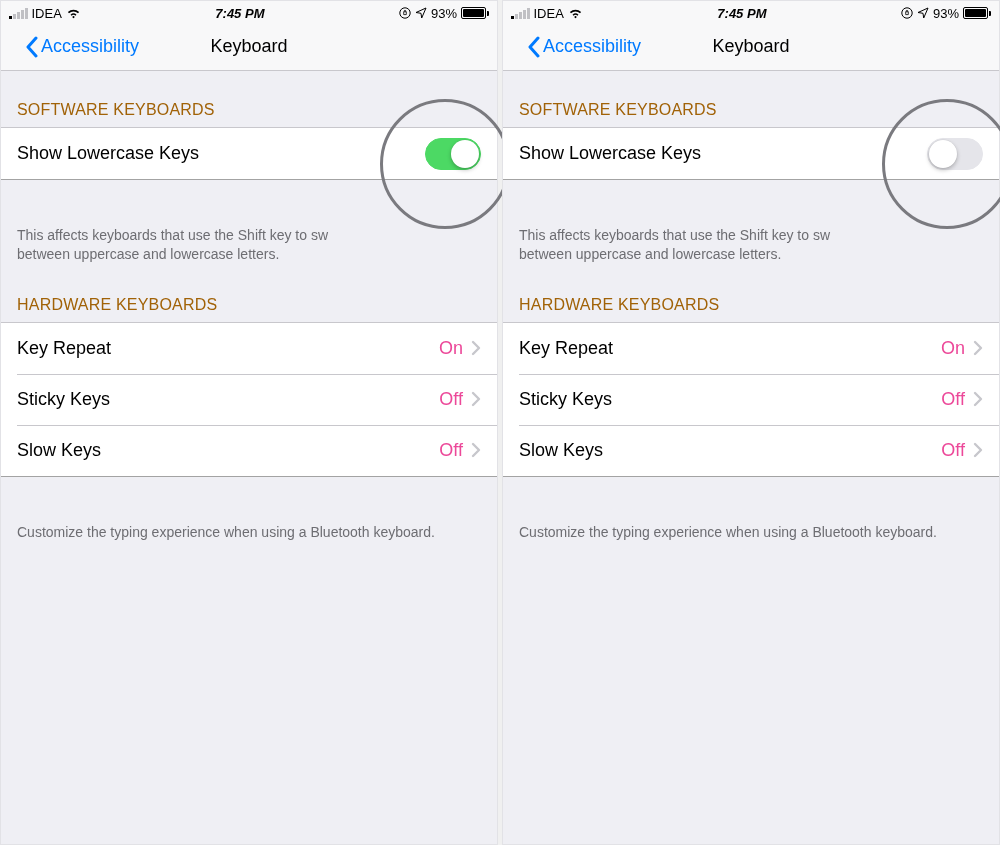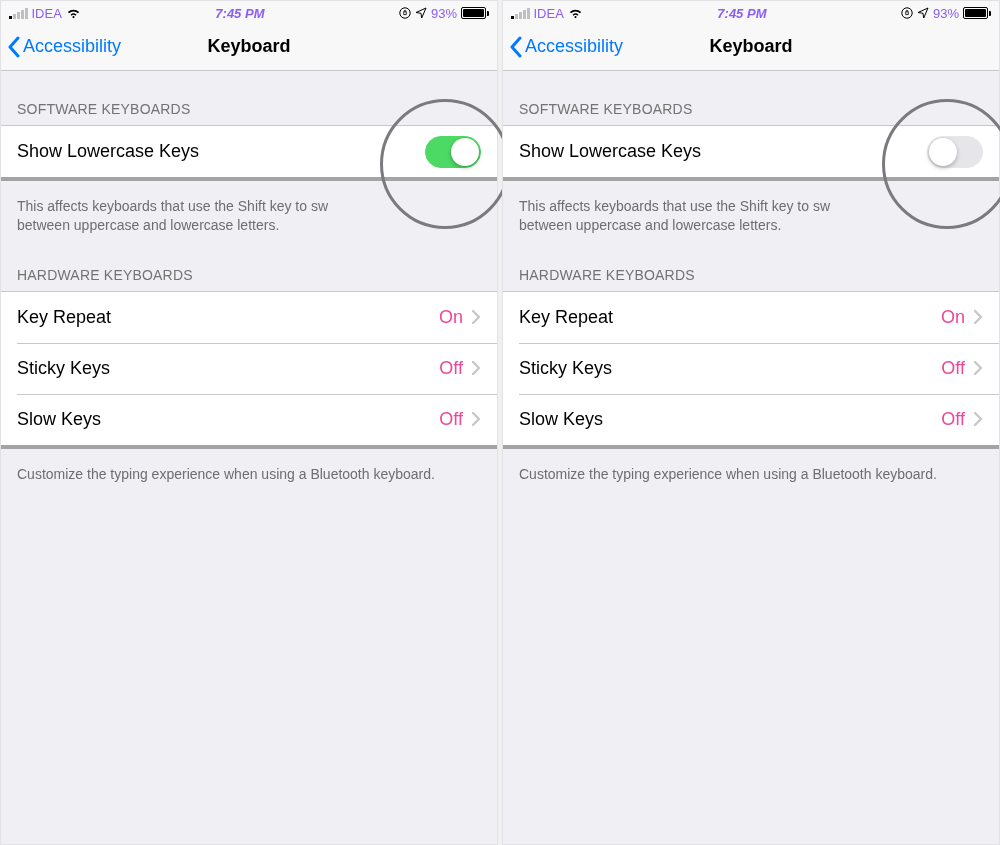--- a/index.html
+++ b/index.html
@@ -21,21 +21,21 @@
   }
   
   .status-bar {
     height: 22px;
     display: flex;
     align-items: center;
     justify-content: space-between;
     padding: 2px 8px 0 8px;
     font-size: 13px;
     font-weight: 500;
-    color: #8b5cf6;
+    color: #000000;
     background: #f8f8f9;
   }
   .status-left, .status-right { display: flex; align-items: center; gap: 4px; }
   .status-center { font-weight: 600; font-style: italic; }
   .signal { display:inline-flex; align-items:flex-end; gap:1.5px; height:11px; }
   .signal i { width:2.5px; background:#c0c0c4; display:inline-block; }
   .signal i:nth-child(1){height:3px;}
   .signal i:nth-child(2){height:5px;}
   .signal i:nth-child(3){height:7px;}
   .signal i:nth-child(4){height:9px;}
@@ -53,46 +53,47 @@
     background: #f8f8f9;
     border-bottom: 1px solid #c8c7cc;
     display: flex;
     align-items: center;
     position: relative;
   }
   .back-btn {
     display: flex; align-items: center;
     color: #007aff;
     font-size: 18px;
-    padding-left: 6px;
+    padding-left: 24px;
     cursor: pointer;
   }
   .back-chevron { width:14px; height:22px; margin-right:2px; }
   .nav-title {
     position:absolute; left:0; right:0; text-align:center;
-    font-size:18px; font-weight:700; color:#000;
+    font-size:18px; font-weight:400; color:#000;
     pointer-events:none;
   }
   
   .section-header {
-    font-size: 14px;
-    color: #737373;
+    font-size: 16px;
+    color: #a16207;
     padding: 30px 16px 8px 16px;
     letter-spacing: 0.2px;
   }
   .section-footer {
     font-size: 14px;
     color: #6d6d72;
-    padding: 16px 16px 10px 16px;
+    padding: 8px 16px 10px 16px;
     line-height: 1.35;
+    margin-top: 38px;
   }
   .cells {
     background:#fff;
     border-top:1px solid #c8c7cc;
-    border-bottom:4px solid #a3a3a3;
+    border-bottom:1px solid #a3a3a3;
   }
   .cell {
     height: 51px;
     display:flex; align-items:center;
     padding: 0 16px;
     font-size:18px;
     color:#000;
     position:relative;
   }
   .cell + .cell::before {

